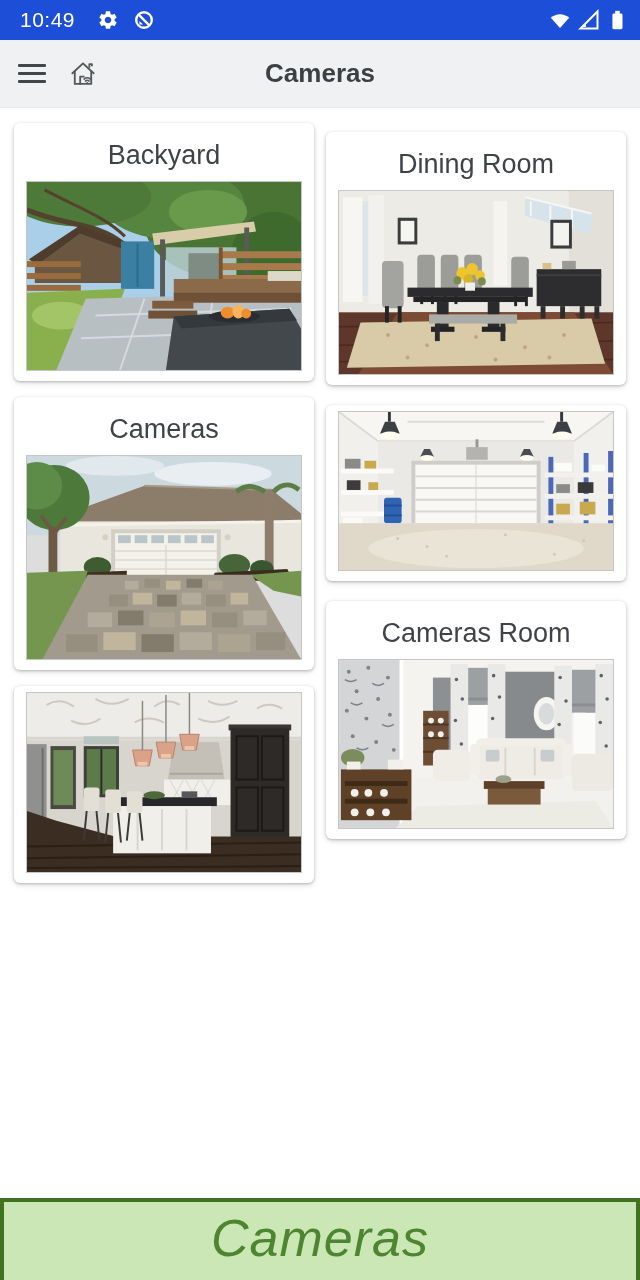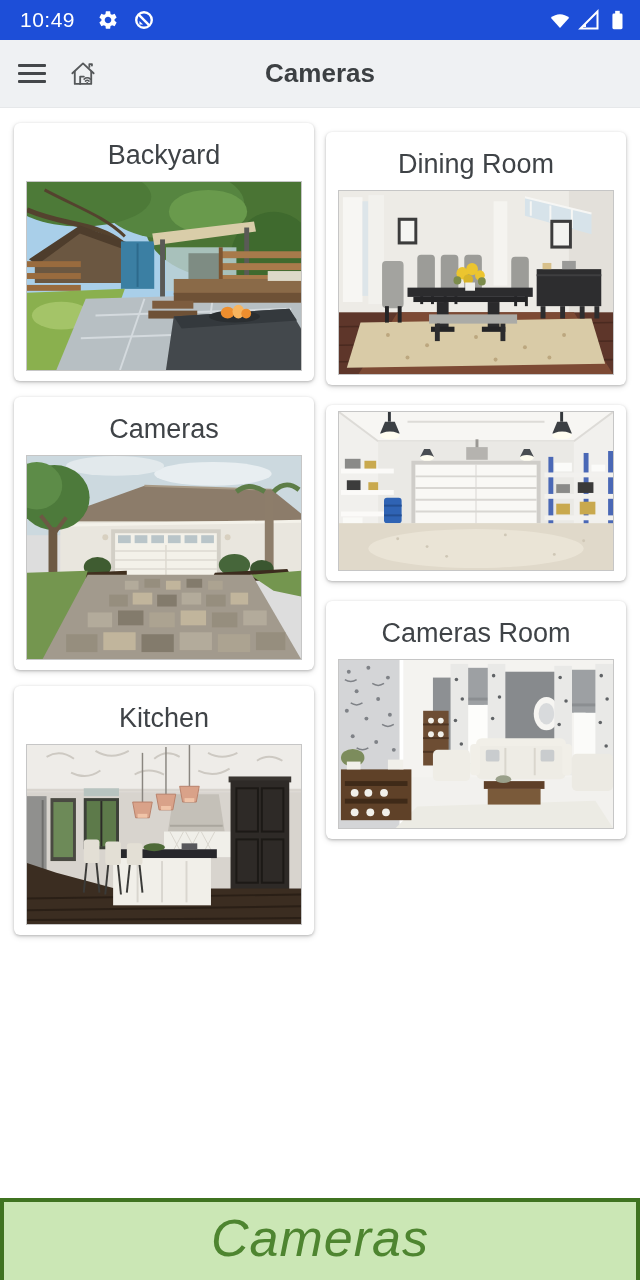--- a/index.html
+++ b/index.html
@@ -257,21 +257,20 @@
               <rect x="117" y="180" width="33" height="18" fill="#837b6c"></rect>
                 <rect x="156" y="178" width="33" height="18" fill="#b3ab9b"></rect>
               <rect x="195" y="180" width="33" height="18" fill="#aca391"></rect>
                 <rect x="234" y="178" width="30" height="18" fill="#968e7e"></rect>
             </g>
           </svg>
         </span>
       </div>
 
       <div class="card">
-        <span class="card-title">Kitchen</span>
         <span class="snap h181">
           <svg viewBox="0 0 280 182" preserveAspectRatio="none">
             <rect width="280" height="48" fill="#eeece8"></rect>
             <g stroke="#cdc9c2" stroke-width="2" fill="none">
               <path d="M20,12 q14,-8 28,2 M70,6 q16,10 34,0 M130,14 q12,-10 26,-2 M185,8 q14,8 30,0 M235,16 q12,-8 26,0"></path>
               <path d="M45,28 q16,8 30,-2 M110,30 q14,-8 30,0 M175,26 q16,8 32,-2"></path>
             </g>
             <line x1="0" y1="46" x2="280" y2="46" stroke="#d8d4ce" stroke-width="3"></line>
             <rect y="48" width="280" height="98" fill="#d8d4ce"></rect>
             <rect y="52" width="20" height="94" fill="#90908e"></rect>

